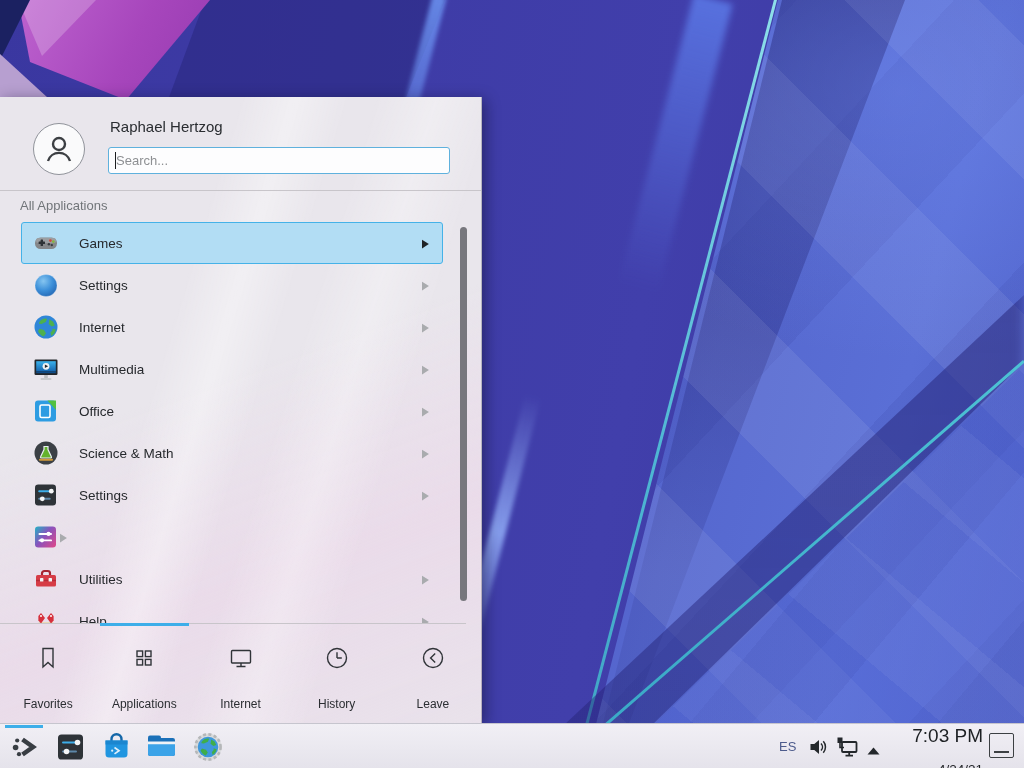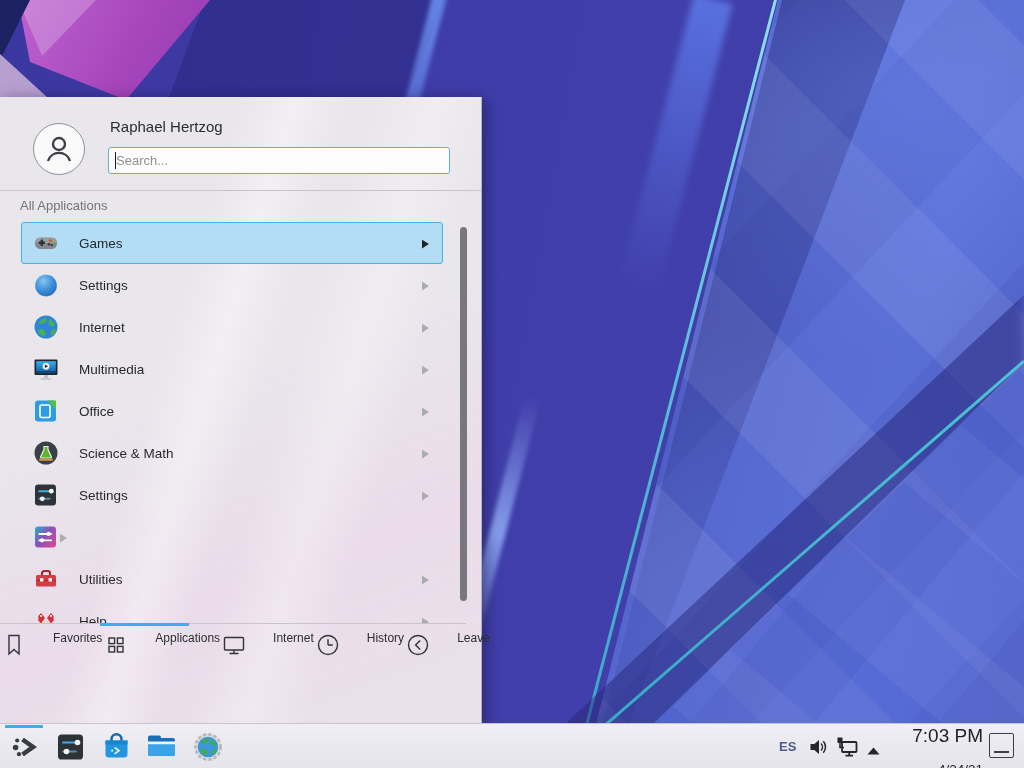--- a/index.html
+++ b/index.html
@@ -71,30 +71,30 @@
              border:1px solid transparent;border-radius:3px;box-sizing:border-box;}
   .menu-item.sel{background:#b2ddf4;border-color:#45b2e8;}
   .mi-icon{width:28px;height:28px;margin-left:10px;flex:0 0 28px;}
   .mi-icon svg{display:block;}
   .mi-label{margin-left:19px;font-size:13.5px;color:#26292d;flex:1;}
   .mi-arrow{font-size:9px;color:#a9abae;margin-right:13px;transform:scaleY(1.25);}
   .menu-item.sel .mi-arrow{color:#1f2326;}
   .scrollbar{left:460px;top:130px;width:7px;height:374px;border-radius:4px;background:#77777d;}
   .tab-indicator{left:100px;top:526px;width:89px;height:3px;background:#3daee9;}
   .menu-footer{left:0;top:530px;width:481px;height:96px;display:flex;}
-  .ftab{flex:1;display:flex;flex-direction:row;justify-content:center;gap:25px;padding-top:4px;}
+  .ftab{flex:1;display:flex;flex-direction:column;align-items:center;justify-content:center;gap:25px;padding-top:4px;}
   .ftab svg{display:block;}
   .ftab-label{font-size:12px;color:#2b2e32;}
 
   
   .taskbar{left:0;top:723px;width:1024px;height:45px;
            background:linear-gradient(to bottom,#f1eff5,#e5e3eb);border-top:1px solid rgba(60,60,80,.18);box-sizing:border-box;}
   .task-indicator{left:5px;top:1px;width:38px;height:3px;background:#3daee9;}
   .tb-icon{position:absolute;top:6px;width:33px;height:33px;display:flex;align-items:center;justify-content:center;}
-  .tray-text{font-weight:bold;font-size:13px;color:#4d5b8c;}
+  .tray-text{font-weight:normal;font-size:13px;color:#4d5b8c;}
   .clock{left:889px;top:2px;width:94px;text-align:right;color:#1d2023;line-height:1;}
   .clock-time{font-size:19px;}
   .clock-date{font-size:13.5px;margin-top:18px;}
   .show-desktop{left:989px;top:9px;width:25px;height:25px;border:1.6px solid #3c4043;border-radius:2px;box-sizing:border-box;}
   .show-desktop::after{content:"";position:absolute;left:4px;right:4px;bottom:4px;height:1.6px;background:#3c4043;}
 </style>
 </head>
 <body>
 
 <div class="desktop">

